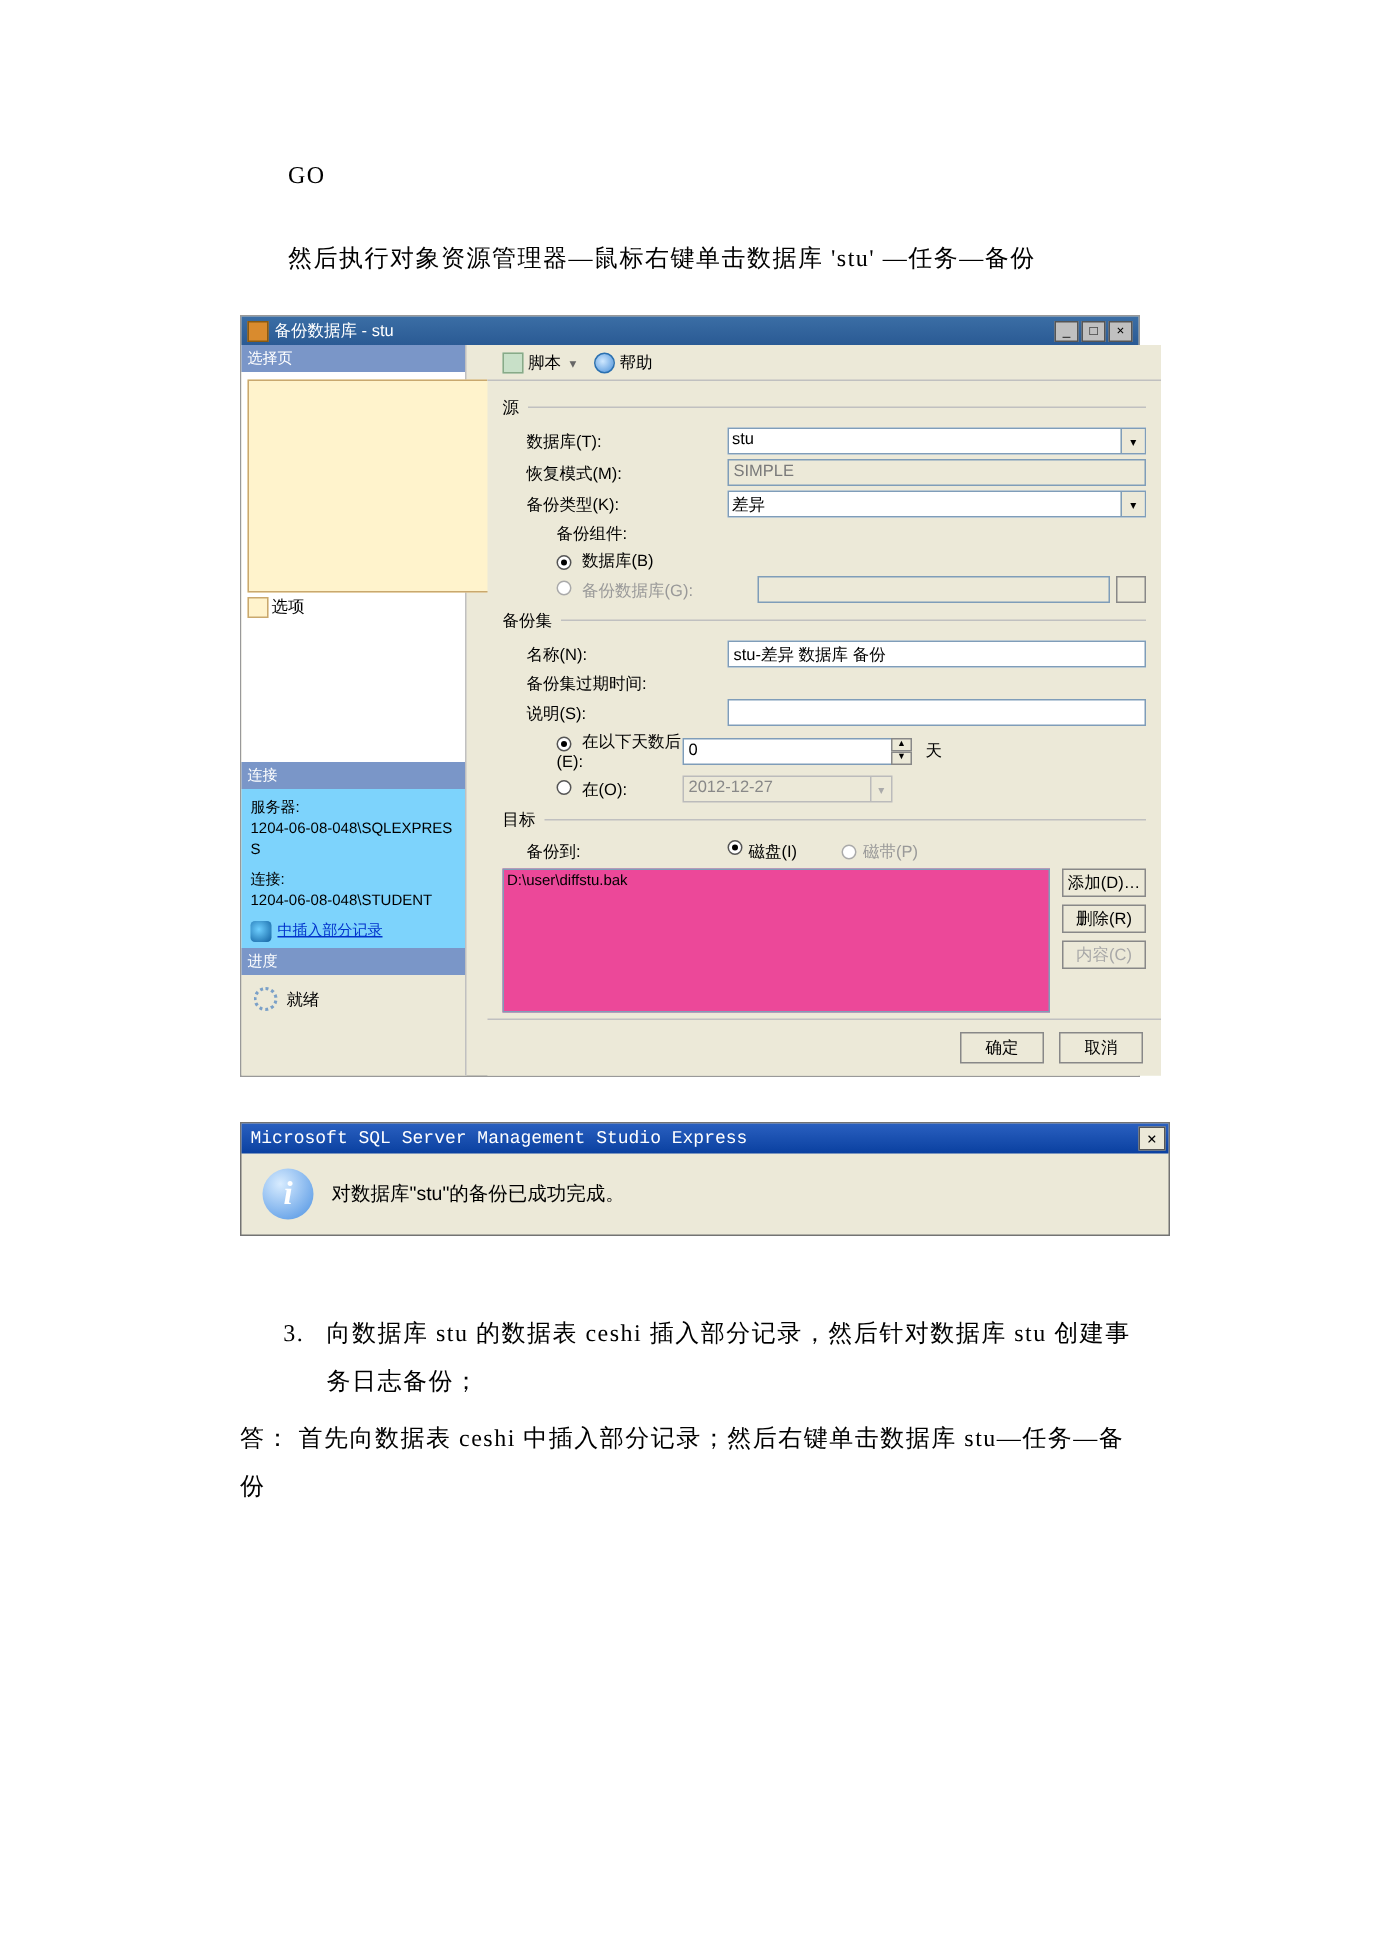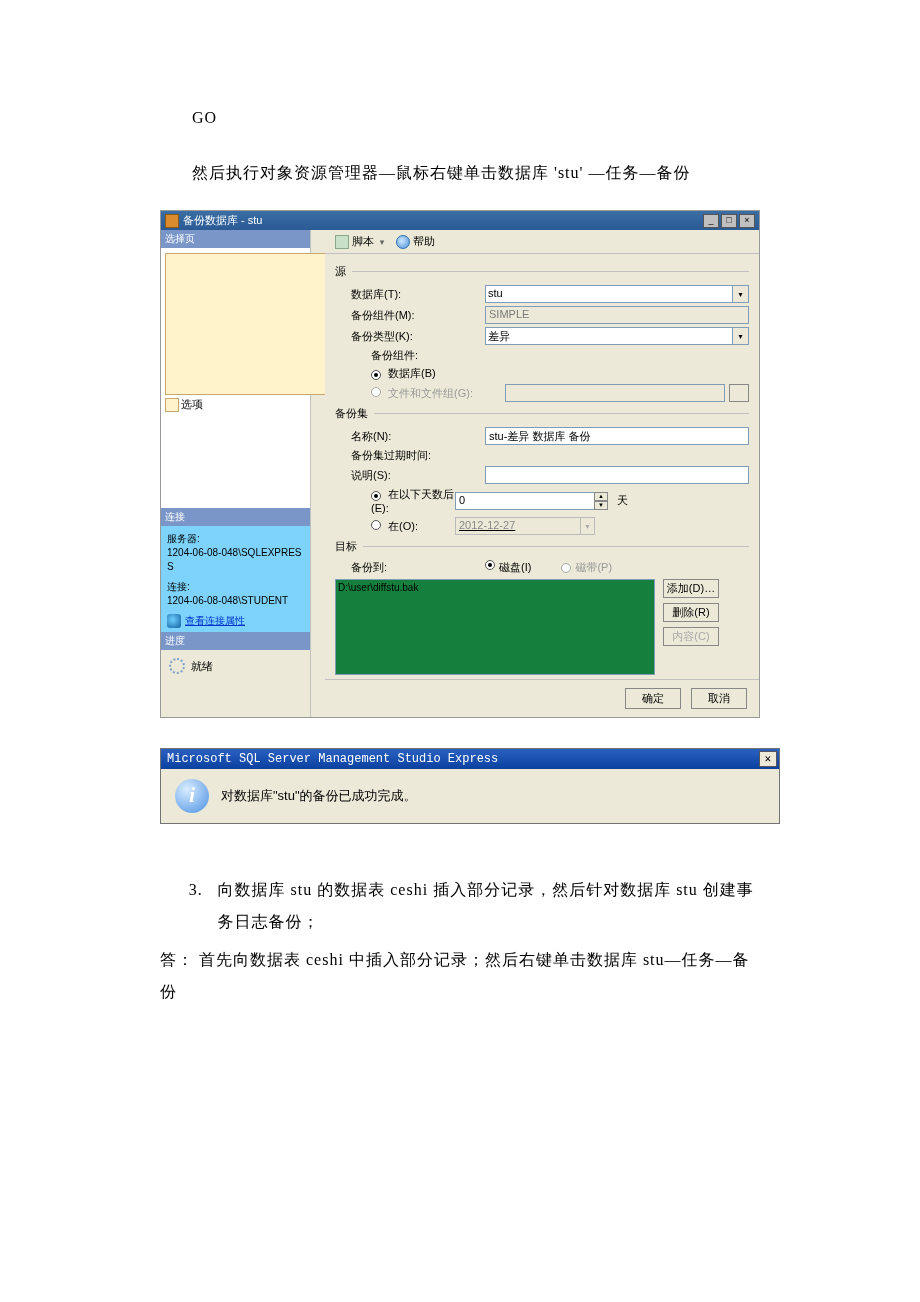--- a/index.html
+++ b/index.html
@@ -60,21 +60,21 @@
   .rlabel.disabled { color: #999; }
 
   .numfield { width: 140px; height: 18px; border: 1px solid #7f9db9; background: #fff; font-size: 11px; padding: 1px 3px; position: relative; }
   .numfield .spin { position: absolute; right: -14px; top: -1px; width: 14px; height: 18px; display: flex; flex-direction: column; }
   .numfield .spin div { flex: 1; border: 1px solid #888; background: #ece9d8; font-size: 6px; display: flex; align-items: center; justify-content: center; cursor: pointer; }
 
   .date-ro { width: 140px; height: 18px; border: 1px solid #bbb; background: #ece9d8; color: #888; font-size: 11px; padding: 1px 3px; position: relative; }
   .date-ro .arrow { position: absolute; right: 0; top: 0; width: 14px; height: 16px; background: #ece9d8; border-left: 1px solid #bbb; display: flex; align-items: center; justify-content: center; font-size: 8px; color: #aaa; }
 
   .desttable { margin-top: 4px; }
-  .desttable .listbox { width: 320px; height: 96px; border: 1px solid #7f9db9; background: #15803d; font-size: 10px; padding: 2px; }
+  .desttable .listbox { width: 365px; height: 96px; border: 1px solid #7f9db9; background: #ec4899; font-size: 10px; padding: 2px; }
   .desttable-row { display: flex; align-items: flex-start; }
   .dest-btns { margin-left: 8px; display: flex; flex-direction: column; }
   .dest-btns .btn { width: 56px; height: 19px; border: 1px solid #888; background: #ece9d8; font-size: 11px; margin-bottom: 5px; cursor: pointer; display: flex; align-items: center; justify-content: center; }
   .dest-btns .btn.disabled { color: #a8a8a8; }
 
   .dlg-footer { display: flex; justify-content: flex-end; padding: 8px 12px; border-top: 1px solid #c0c0c0; background: #ece9d8; }
   .dlg-footer .fbtn { width: 56px; height: 21px; border: 1px solid #888; background: #ece9d8; font-size: 11px; margin-left: 10px; cursor: pointer; display: flex; align-items: center; justify-content: center; }
 
   
   .msgbox { width: 620px; margin-top: 30px; border: 1px solid #737373; background: #ece9d8; font-family: Tahoma, "SimSun", sans-serif; font-size: 11px; }
@@ -131,21 +131,21 @@
         </div>
 
         <div class="secthdr">连接</div>
         <div class="conn-sect">
           <div class="lbl">服务器:</div>
           <div class="val">1204-06-08-048\SQLEXPRESS</div>
           <div class="lbl" style="margin-top:6px;">连接:</div>
           <div class="val">1204-06-08-048\STUDENT</div>
           <div class="conn-link-row">
             <span class="icon"></span>
-            <span class="conn-link">查看连接属性</span>
+            <span class="conn-link">中插入部分记录</span>
           </div>
         </div>
 
         <div class="secthdr">进度</div>
         <div class="prog-sect">
           <span class="spinner"></span>
           <span>就绪</span>
         </div>
       </div>
 
@@ -173,21 +173,21 @@
             <span class="flabel">数据库(T):</span>
             <div class="ffield">
               <div class="select">
                 <span>stu</span>
                 <span class="arrow">▾</span>
               </div>
             </div>
           </div>
 
           <div class="frow">
-            <span class="flabel">备份组件(M):</span>
+            <span class="flabel">恢复模式(M):</span>
             <div class="ffield">
               <div class="tinput ro">SIMPLE</div>
             </div>
           </div>
 
           <div class="frow">
             <span class="flabel">备份类型(K):</span>
             <div class="ffield">
               <div class="select">
                 <span>差异</span>
@@ -201,21 +201,21 @@
           </div>
           <div class="frow">
             <span class="flabel indent2">
               <span class="radio checked"></span>
               <span class="rlabel">数据库(B)</span>
             </span>
           </div>
           <div class="frow">
             <span class="flabel indent2" style="width:170px;">
               <span class="radio disabled"></span>
-              <span class="rlabel disabled">文件和文件组(G):</span>
+              <span class="rlabel disabled">备份数据库(G):</span>
             </span>
             <div class="ffield">
               <div class="tinput ro" style="flex:1;"></div>
               <div class="sq-btn"></div>
             </div>
           </div>
 
           <div class="groupline">
               <span class="gtxt">备份集</span>
               <span class="gline"></span>
@@ -250,21 +250,21 @@
                   </span>
               </div>
               <span style="margin-left:22px;">天</span>
             </div>
           </div>
           <div class="frow">
             <span class="flabel indent2" style="width:120px;">
               <span class="radio"></span>
               <span class="rlabel">在(O):</span>
             </span>
-            <div class="ffield" style="flex:0 0 auto;text-decoration:underline;">
+            <div class="ffield" style="flex:0 0 auto;">
               <div class="date-ro">
                 <span>2012-12-27</span>
                 <span class="arrow">▾</span>
               </div>
             </div>
           </div>
 
           <div class="groupline">
               <span class="gtxt">目标</span>
               <span class="gline"></span>

